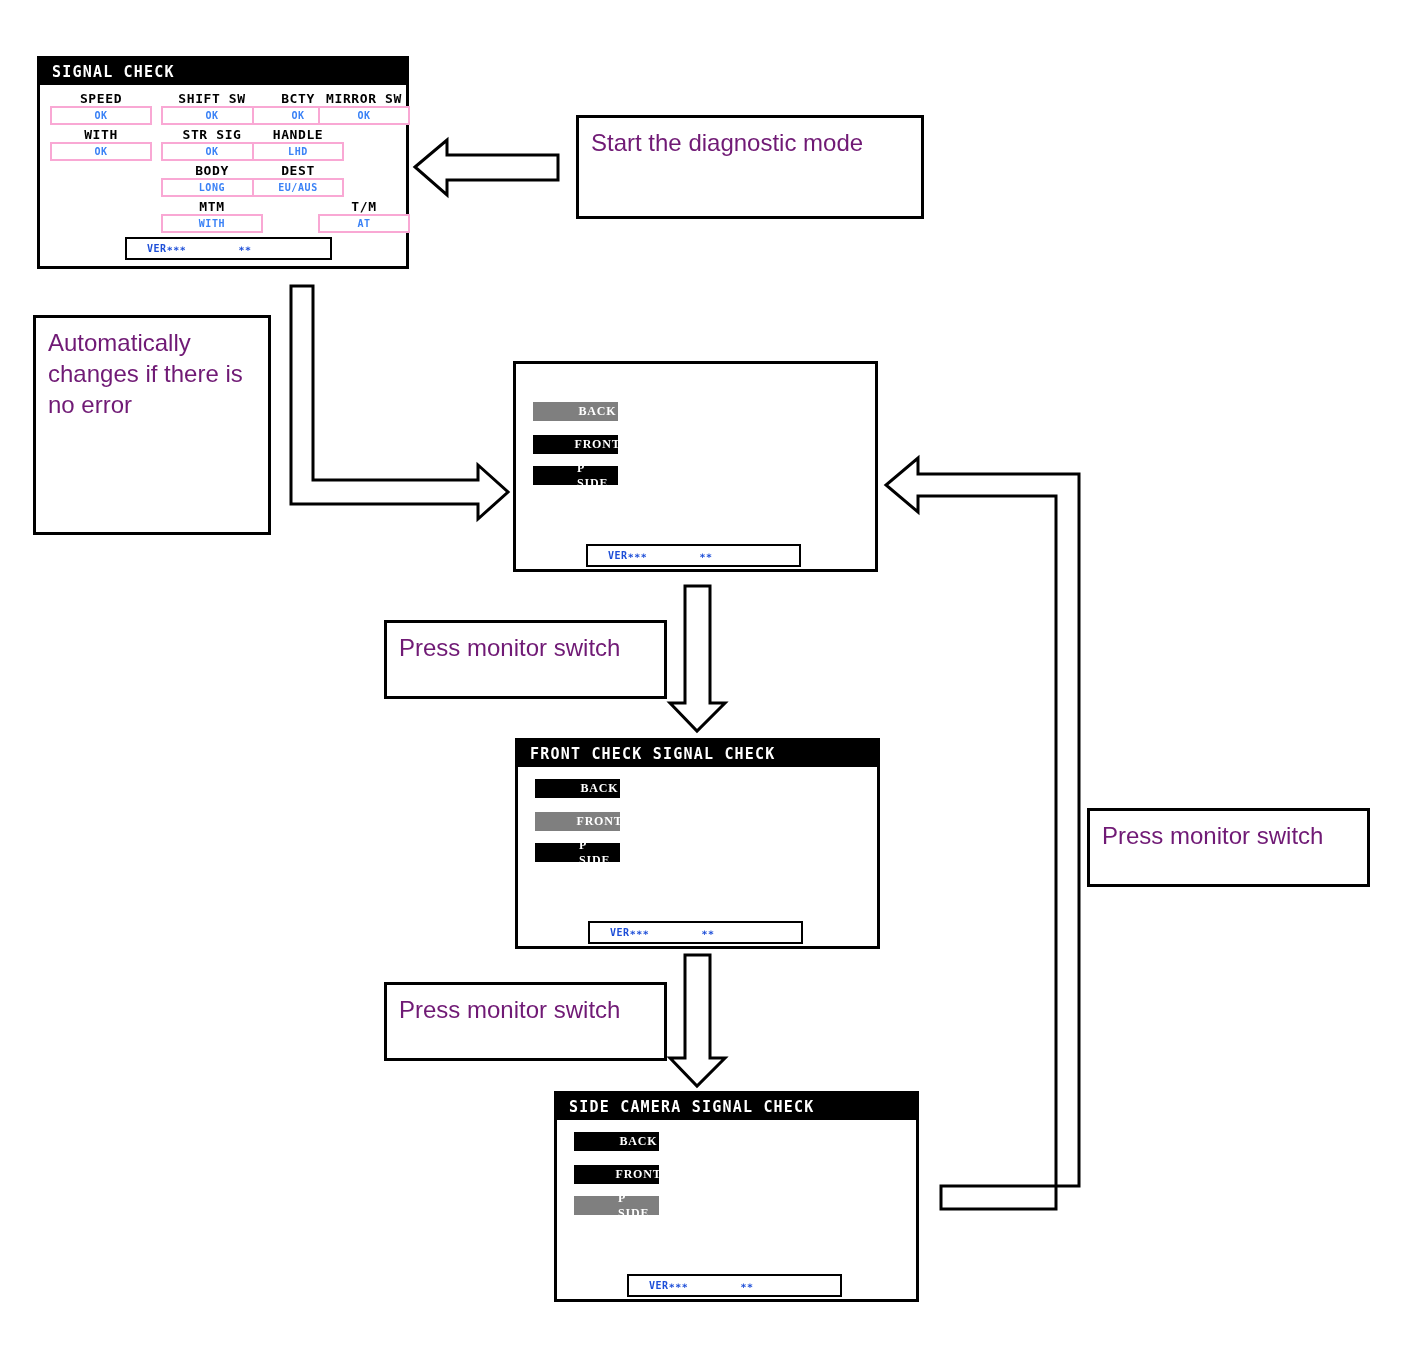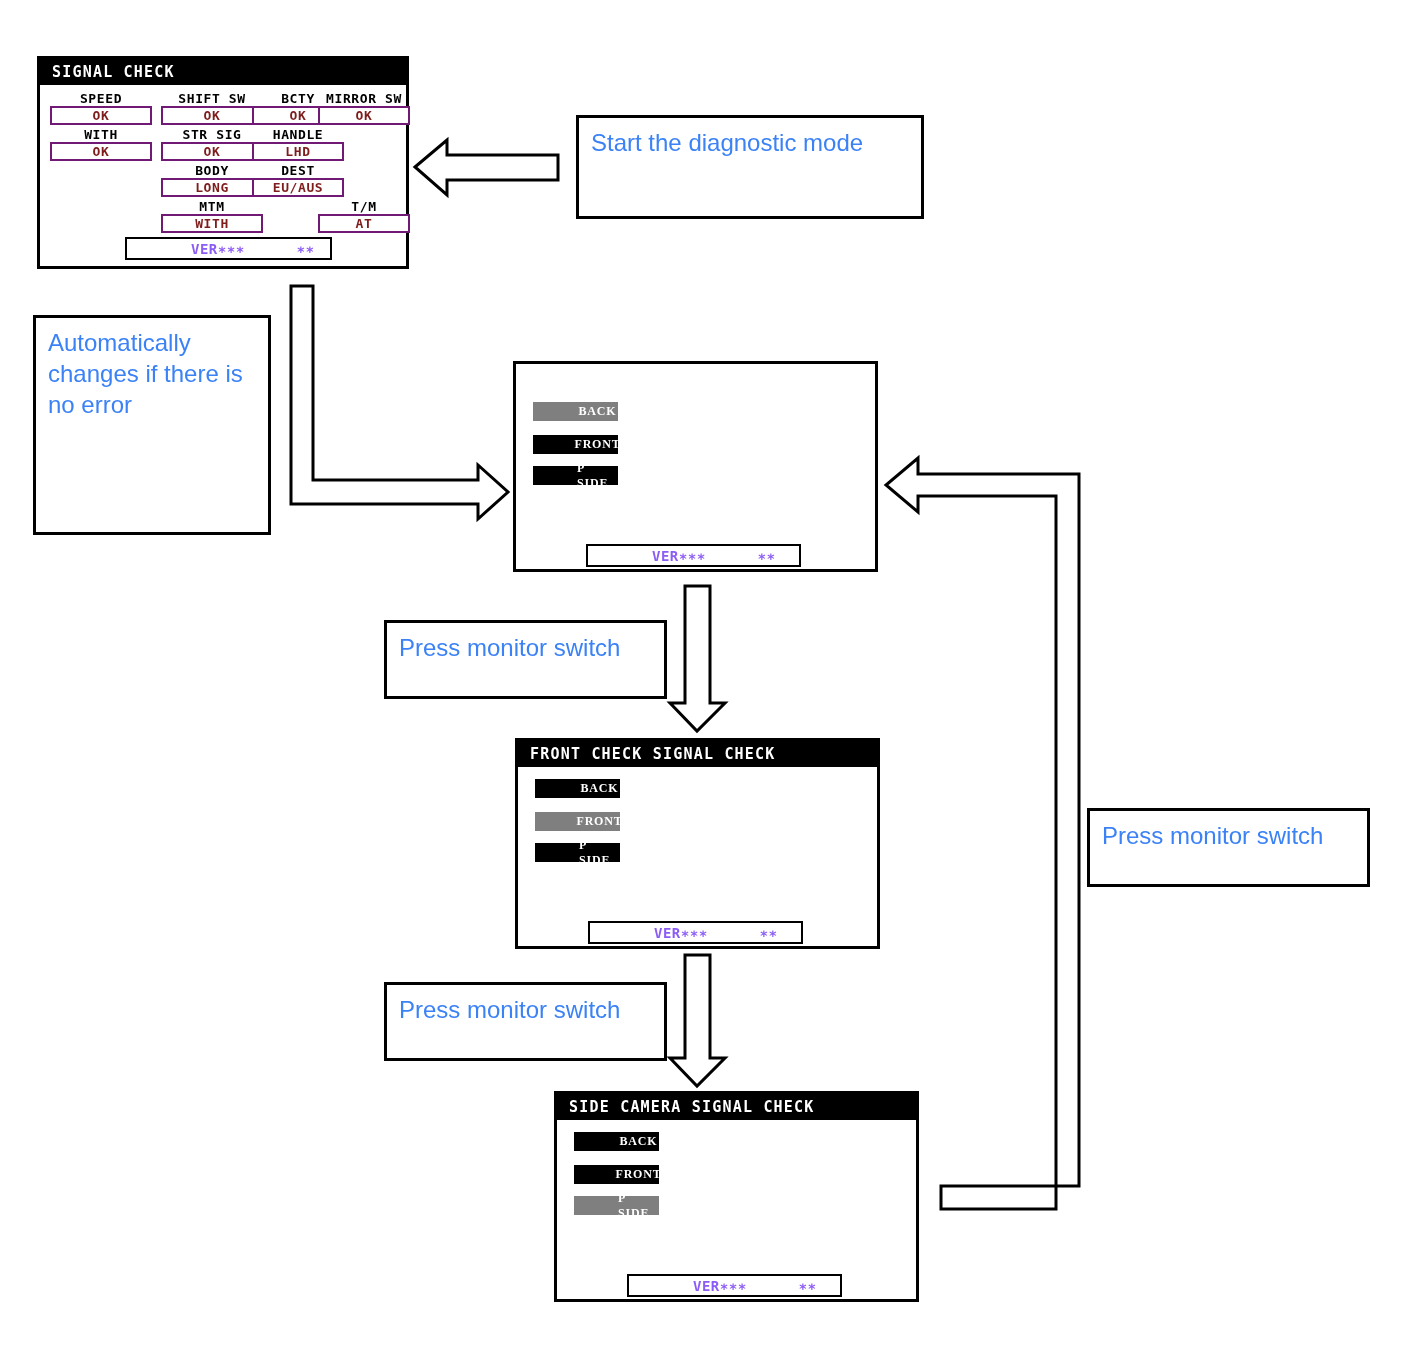--- a/index.html
+++ b/index.html
@@ -36,47 +36,47 @@
   }
   .cam-btn.off{background:#000000;}
   .cam-btn.on{background:#7f7f7f;}
 
   
   .ver-bar{
     position:absolute;box-sizing:border-box;
     border:2px solid #000000;background:#ffffff;
     height:23px;
     font-family:"DejaVu Sans Mono", monospace;
-    font-weight:bold;font-size:14px;letter-spacing:0.5px;
-    color:#8b5cf6;display:flex;align-items:center;padding-left:44px;
+    font-weight:bold;font-size:10px;letter-spacing:0.5px;
+    color:#1d4ed8;display:flex;align-items:center;
   }
   .ver-bar .ver-label{padding-left:20px;}
   .ver-bar .ver-stars{padding-left:52px;}
 
   
   .sc-cellgroup{position:absolute;}
   .sc-hdr{
     font-family:"DejaVu Sans Mono", monospace;
     font-weight:bold;font-size:13px;letter-spacing:0.6px;color:#000;
     text-align:center;line-height:15px;height:15px;white-space:nowrap;
   }
   .sc-val{
-    border:2px solid #701a75;background:#fff;height:19px;
-    font-family:"DejaVu Sans Mono", monospace;
-    font-weight:bold;font-size:13px;letter-spacing:0.6px;color:#7f1d1d;
+    border:2px solid #f9a8d4;background:#fff;height:19px;
+    font-family:"DejaVu Sans Mono", monospace;
+    font-weight:bold;font-size:10px;letter-spacing:0.6px;color:#3b82f6;
     display:flex;align-items:center;justify-content:center;
     box-sizing:border-box;white-space:nowrap;
   }
 
   
   .note{
     position:absolute;box-sizing:border-box;
     border:3px solid #000000;background:#ffffff;
     font-family:"Liberation Sans", sans-serif;
-    font-size:24px;color:#3b82f6;line-height:31px;
+    font-size:24px;color:#701a75;line-height:31px;
     padding:9px 12px 0 12px;
   }
 
   
   #arrows{position:absolute;left:0;top:0;width:1424px;height:1361px;}
   #arrows path,#arrows polygon{fill:#ffffff;stroke:#000000;stroke-width:3;
      stroke-linejoin:miter;stroke-miterlimit:10;}
 </style>
 </head>
 <body>

